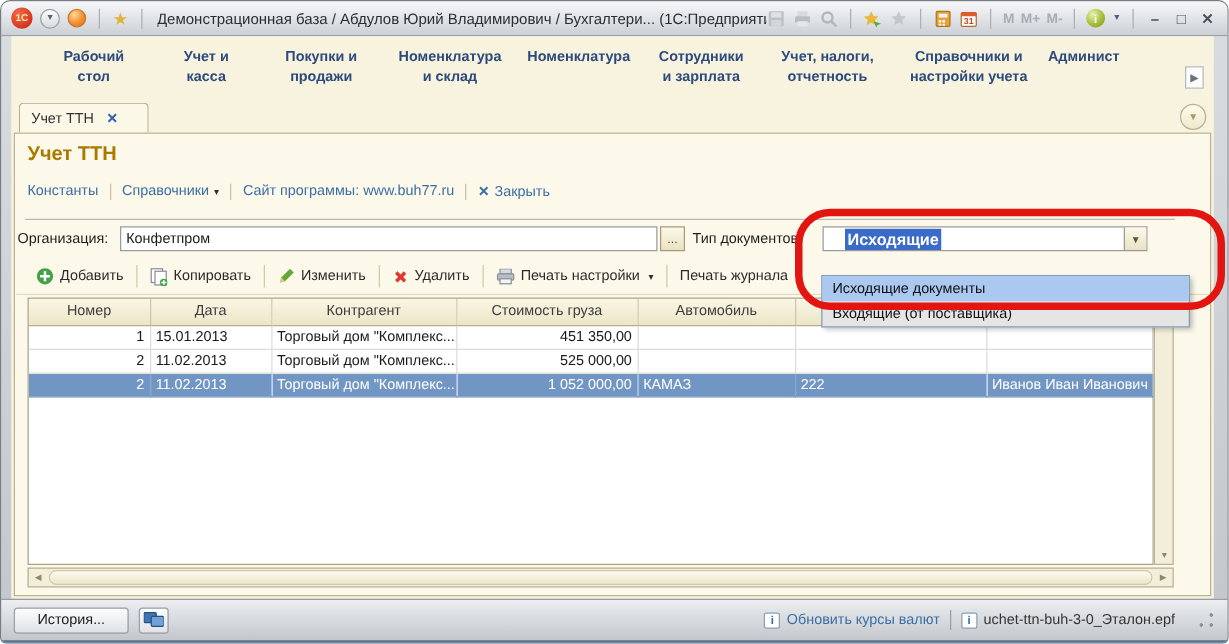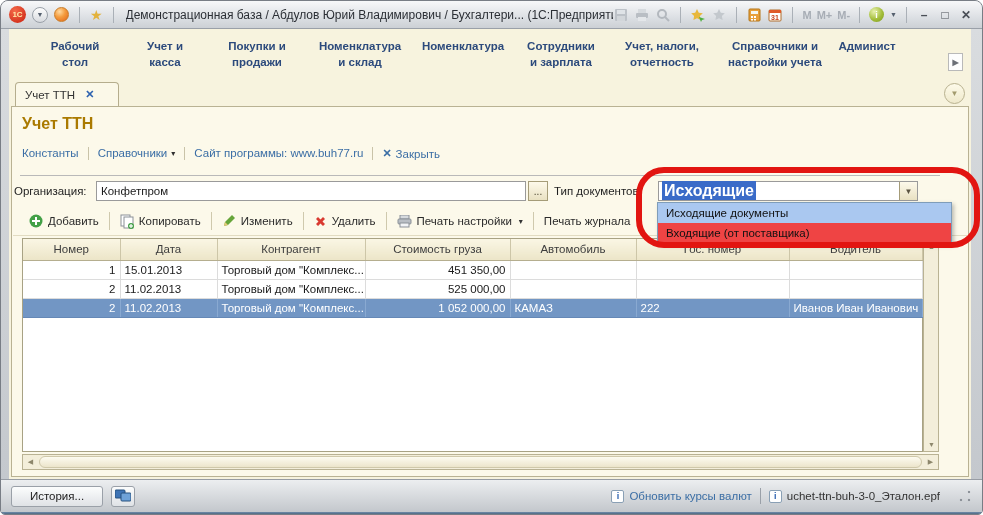--- a/index.html
+++ b/index.html
@@ -70,21 +70,21 @@
 
   
   .form-label { position:absolute; top:78px; font-size:11.5px; color:#1e1e1e; }
   .inp { position:absolute; top:74px; height:20px; background:#fff; border:1px solid #9a9a9a;
          font-size:11.5px; color:#1a1a1a; display:flex; align-items:center; padding:0 4px; }
   .btn-ellipsis { position:absolute; top:74px; height:20px; width:20px; border:1px solid #a59c78;
                   background:linear-gradient(#fdf9ea,#e9e1c2); font-size:10px; color:#4a452f;
                   display:flex; align-items:flex-end; justify-content:center; padding-bottom:3px; }
   .combo { position:absolute; left:646px; top:74px; width:260px; height:20px; background:#fff;
            border:1px solid #9a9a9a; display:flex; align-items:center; }
-  .combo-text { flex:1; font-size:16px; padding:0 3px; }
+  .combo-text { flex:1; font-size:13px; padding:0 17px; }
   .combo-text .seltext { background:#3a6bc8; color:#fff; font-weight:bold; padding:1px 2px; }
   .combo-arrow { width:18px; height:18px; border-left:1px solid #a59c78;
                  background:linear-gradient(#fdf9ea,#e9e1c2); color:#5a5340; font-size:8px;
                  display:flex; align-items:center; justify-content:center; }
 
   
   .toolbar { position:absolute; left:1px; right:1px; top:100px; height:29px; display:flex; align-items:center;
              padding-left:8px; font-size:11.5px; color:#2b2b2b; border-bottom:1px solid #e2dcc2; }
   .tool-btn { display:flex; align-items:center; gap:5px; padding:0 8px; height:22px; cursor:pointer; }
   .tool-sep { width:1px; height:18px; background:#cfc9ad; margin:0 2px; }
@@ -103,21 +103,21 @@
 
   
   .vscroll { position:absolute; left:911px; top:131px; width:16px; height:214px;
              background:#f3eeda; border:1px solid #b9b293; display:flex; flex-direction:column; justify-content:space-between; }
   .hscroll { position:absolute; left:10px; top:347px; width:917px; height:16px;
              background:#f3eeda; border:1px solid #b9b293; display:flex; align-items:center; justify-content:space-between; }
   .scr-btn { font-size:7px; color:#8d876c; width:15px; height:14px; display:flex; align-items:center; justify-content:center; }
   .hthumb { flex:1; height:12px; margin:0 1px; border-radius:6px; background:linear-gradient(#fdfbf0,#ece5cb); border:1px solid #cfc8aa; }
 
   
-  .ddlist { position:absolute; left:656px; top:201px; width:295px; background:#ef4444;
+  .ddlist { position:absolute; left:656px; top:219px; width:295px; background:#e5e5e5;
             border:1px solid #7f9db9; z-index:50; box-shadow:2px 2px 4px rgba(0,0,0,.25); }
   .dditem { height:20px; display:flex; align-items:center; padding:0 8px; font-size:11.5px; color:#111; }
   .dditem.hl { background:#aac8f0; }
   .red-annot { position:absolute; left:635px; top:166px; width:344px; height:81px;
                border:6px solid #e21511; border-radius:28px; z-index:60; pointer-events:none; }
 
   
   .statusbar { position:absolute; left:0; right:0; top:478px; height:33px;
                background:linear-gradient(#eceef0,#c3c7cc); border-top:1px solid #989da4;
                display:flex; align-items:center; padding:0 10px; }

